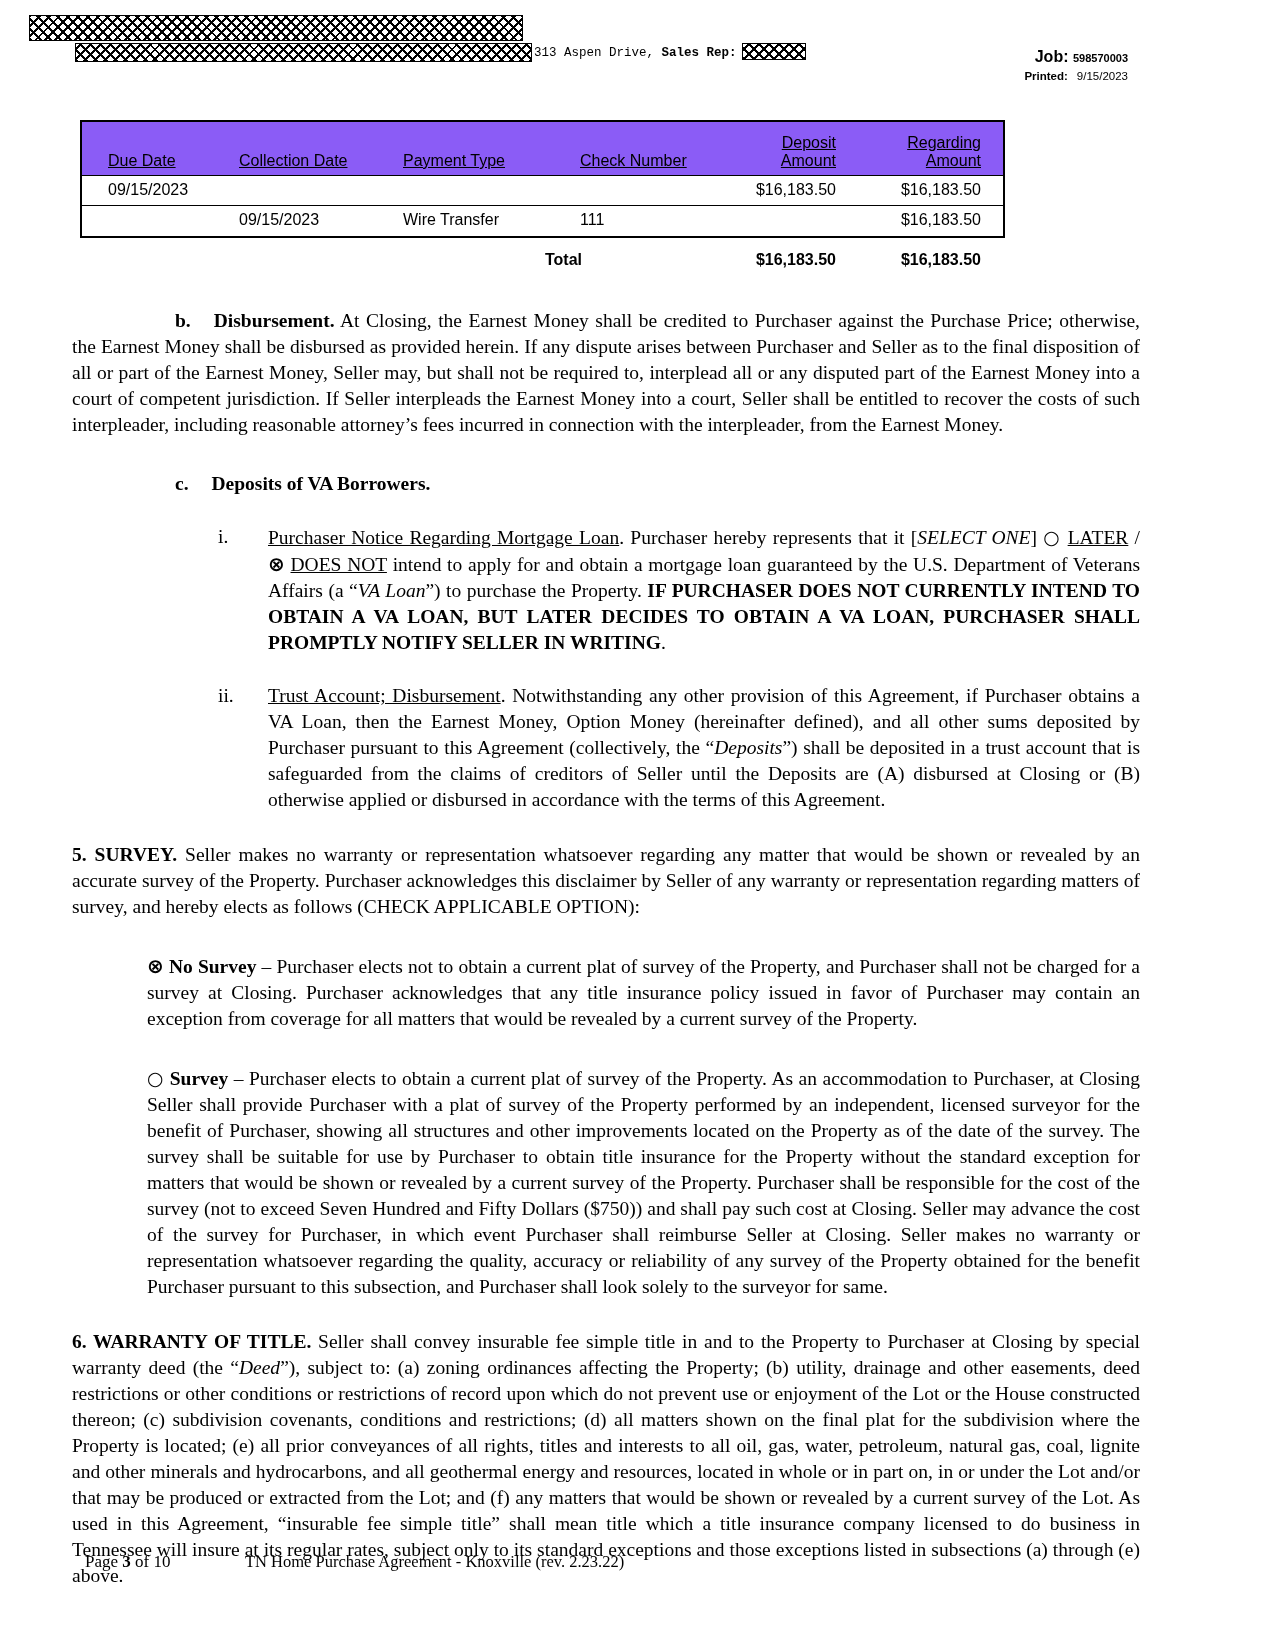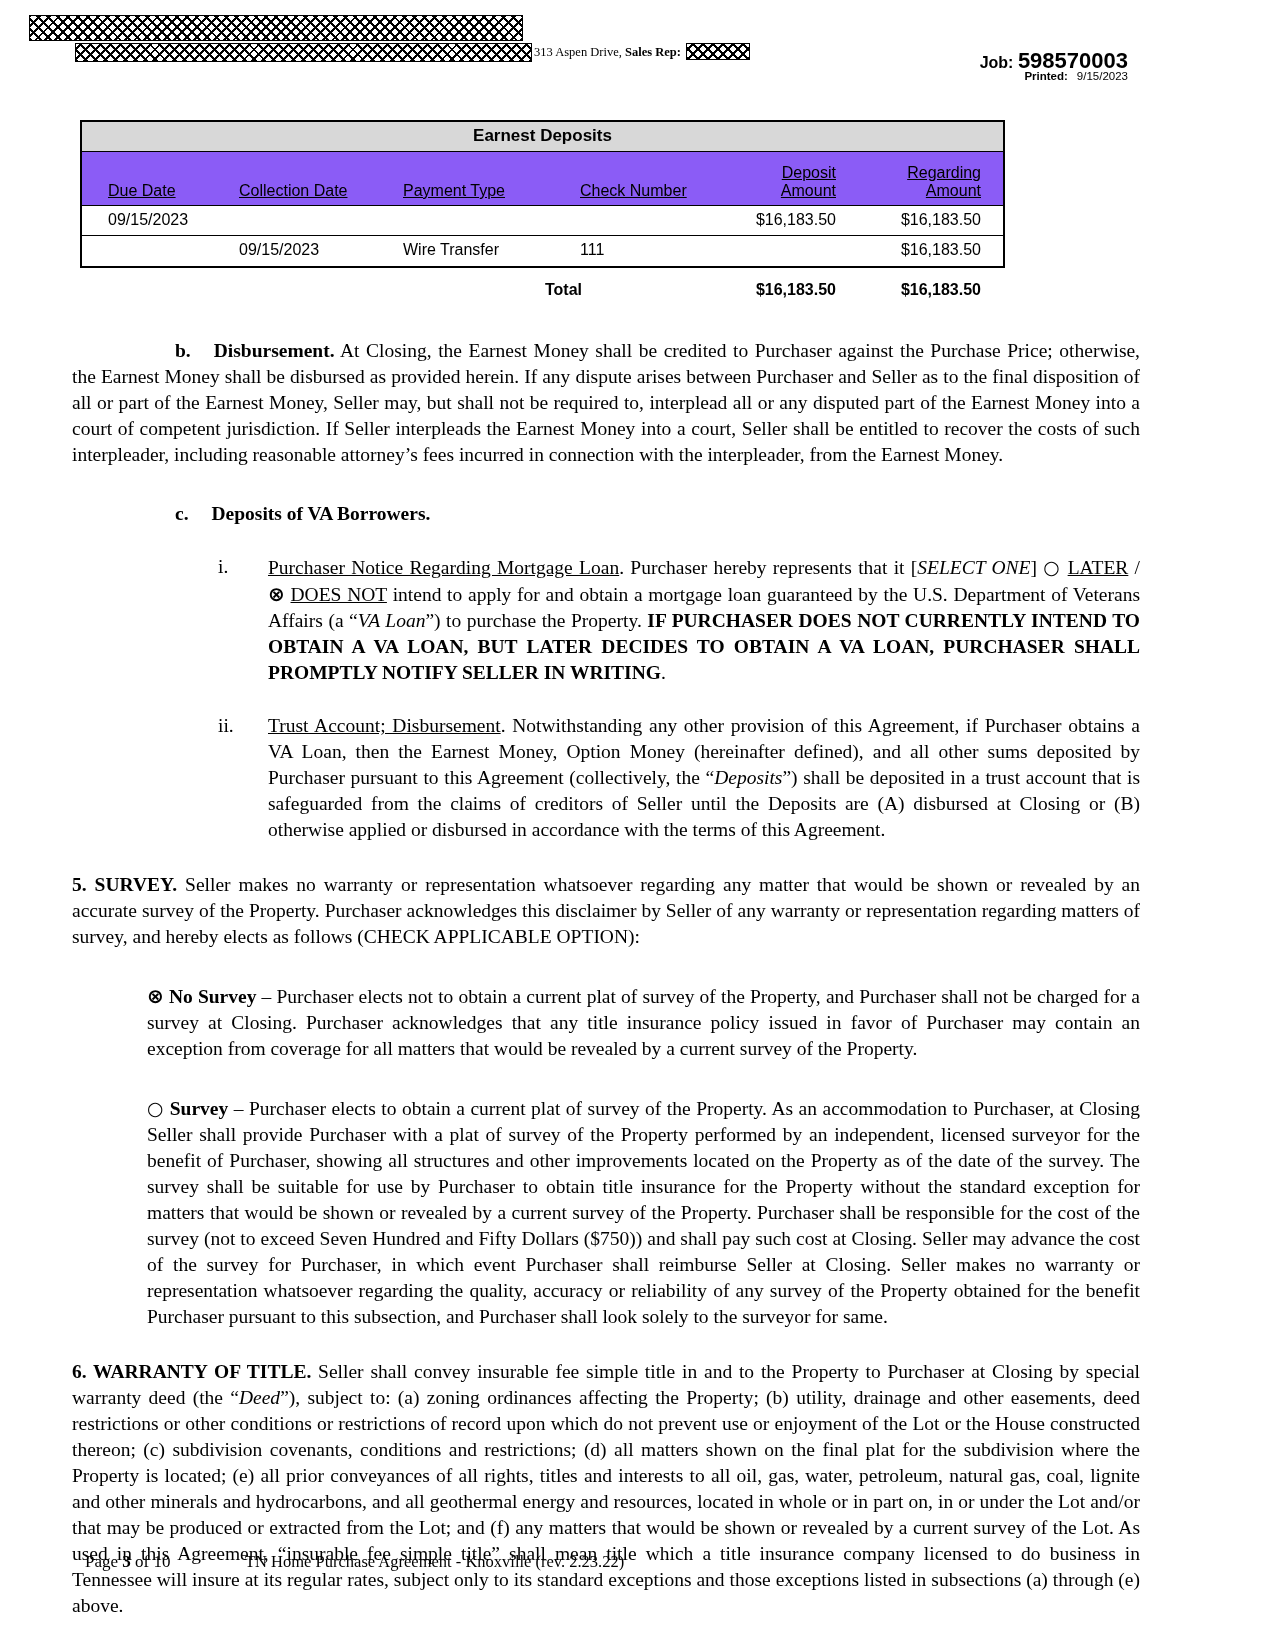--- a/index.html
+++ b/index.html
@@ -21,25 +21,25 @@
   .hdr { position:absolute; left:0; top:0; width:100%; height:112px; }
   .redacted {
     background-color:#fff;
     background-image:
       repeating-linear-gradient(45deg,  #000 0px, #000 2px, transparent 2px, transparent 7px),
       repeating-linear-gradient(-45deg, #000 0px, #000 2px, transparent 2px, transparent 7px);
     outline:1px solid #000;
   }
   .bar1 { position:absolute; left:30px;  top:16px; width:492px; height:24px; }
   .bar2 { position:absolute; left:76px;  top:44px; width:455px; height:17px; }
-  .addr-line { position:absolute; left:534px; top:44px; font-family:Liberation Serif, serif; font-size:12.5px; white-space:nowrap; }
+  .addr-line { position:absolute; left:534px; top:44px; font-family:Liberation Mono, monospace; font-size:12.5px; white-space:nowrap; }
   .inline-redact { display:inline-block; width:62px; height:15px; vertical-align:-3px; margin-left:6px; }
   .job-line { position:absolute; right:147px; top:48px; text-align:right; font-family:"Liberation Sans",sans-serif; white-space:nowrap; }
   .job-label { font-size:16px; font-weight:bold; }
-  .job-number { font-size:22px; font-weight:bold; }
+  .job-number { font-size:11px; font-weight:bold; }
   .printed-line { position:absolute; right:147px; top:70px; font-family:"Liberation Sans",sans-serif; font-size:11.5px; white-space:nowrap; }
   .printed-label { font-weight:bold; margin-right:9px; }
 
   
   .content { position:absolute; left:72px; top:0; width:1068px; }
 
   
   .deposit-table-wrap { margin-top:120px; font-family:"Liberation Sans",sans-serif; }
   .deposit-table { margin-left:8px; width:925px; border:2px solid #000; }
   .t-title { background:#d8d8d8; text-align:center; font-weight:bold; font-size:17px; padding:4px 0 5px; border-bottom:1px solid #000; }
@@ -92,21 +92,20 @@
     </div>
     <div class="printed-line">
       <span class="printed-label">Printed:</span><span>9/15/2023</span>
     </div>
   </header>
 
   <main class="content">
 
     <section class="deposit-table-wrap">
       <div class="deposit-table">
-        <div class="t-title">Earnest Deposits</div>
         <div class="t-grid t-head">
           <div class="th a1">
               <span class="hu">Due Date</span>
             </div>
           <div class="th a2">
               <span class="hu">Collection Date</span>
             </div>
           <div class="th a3">
               <span class="hu">Payment Type</span>
             </div>

